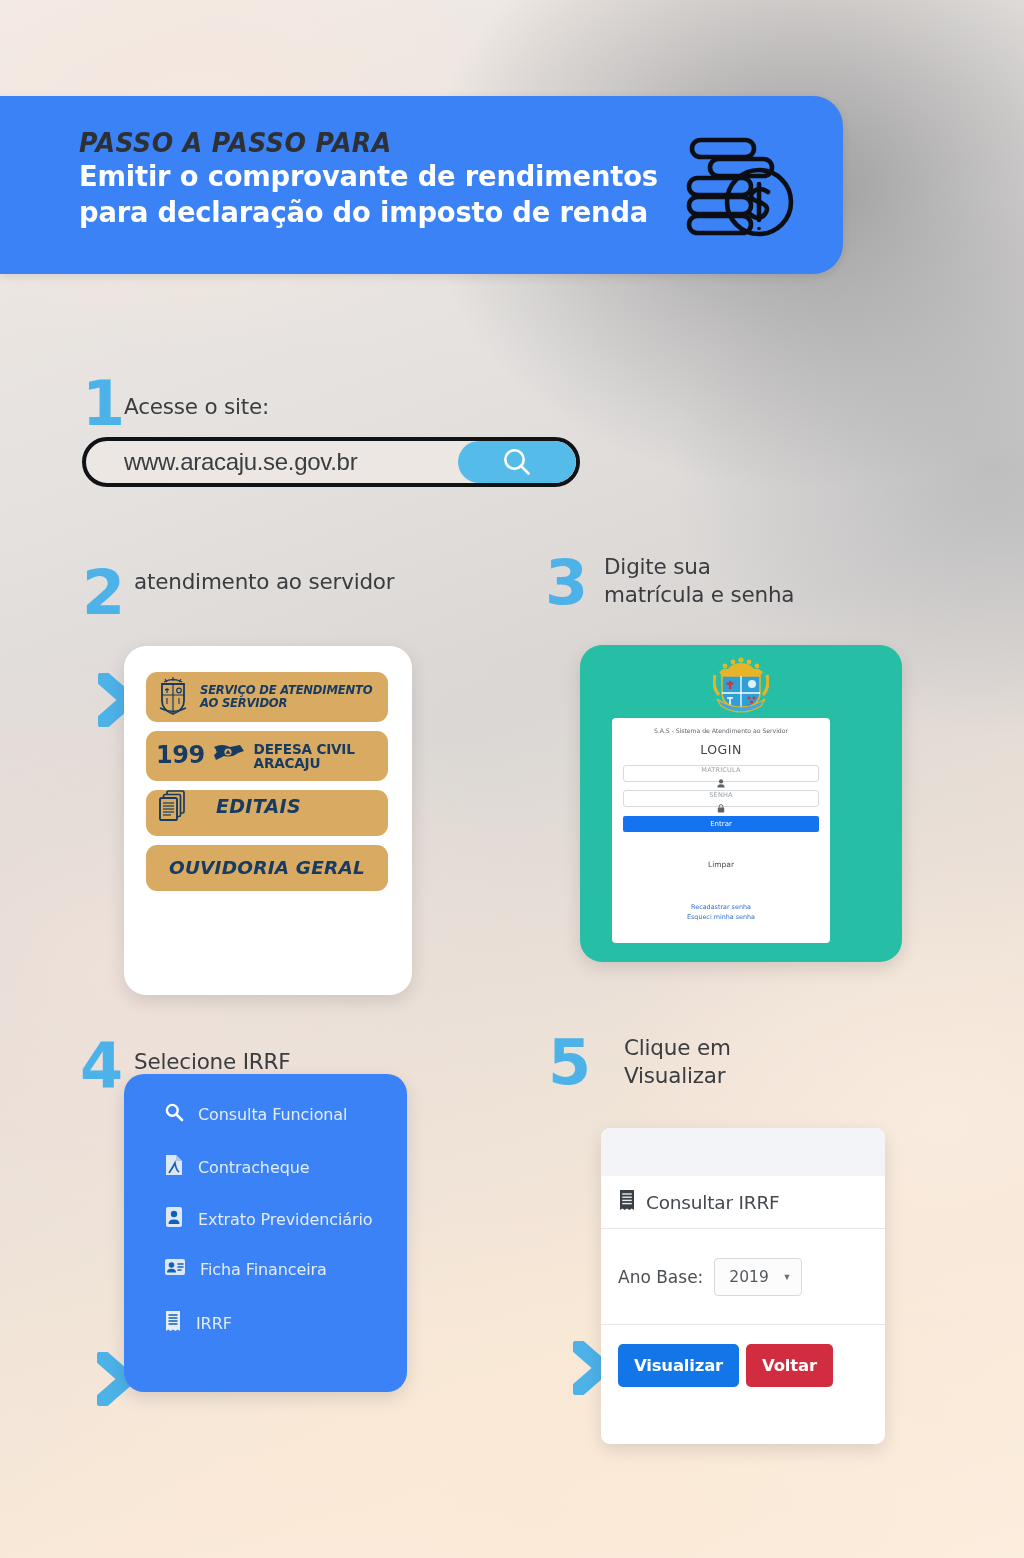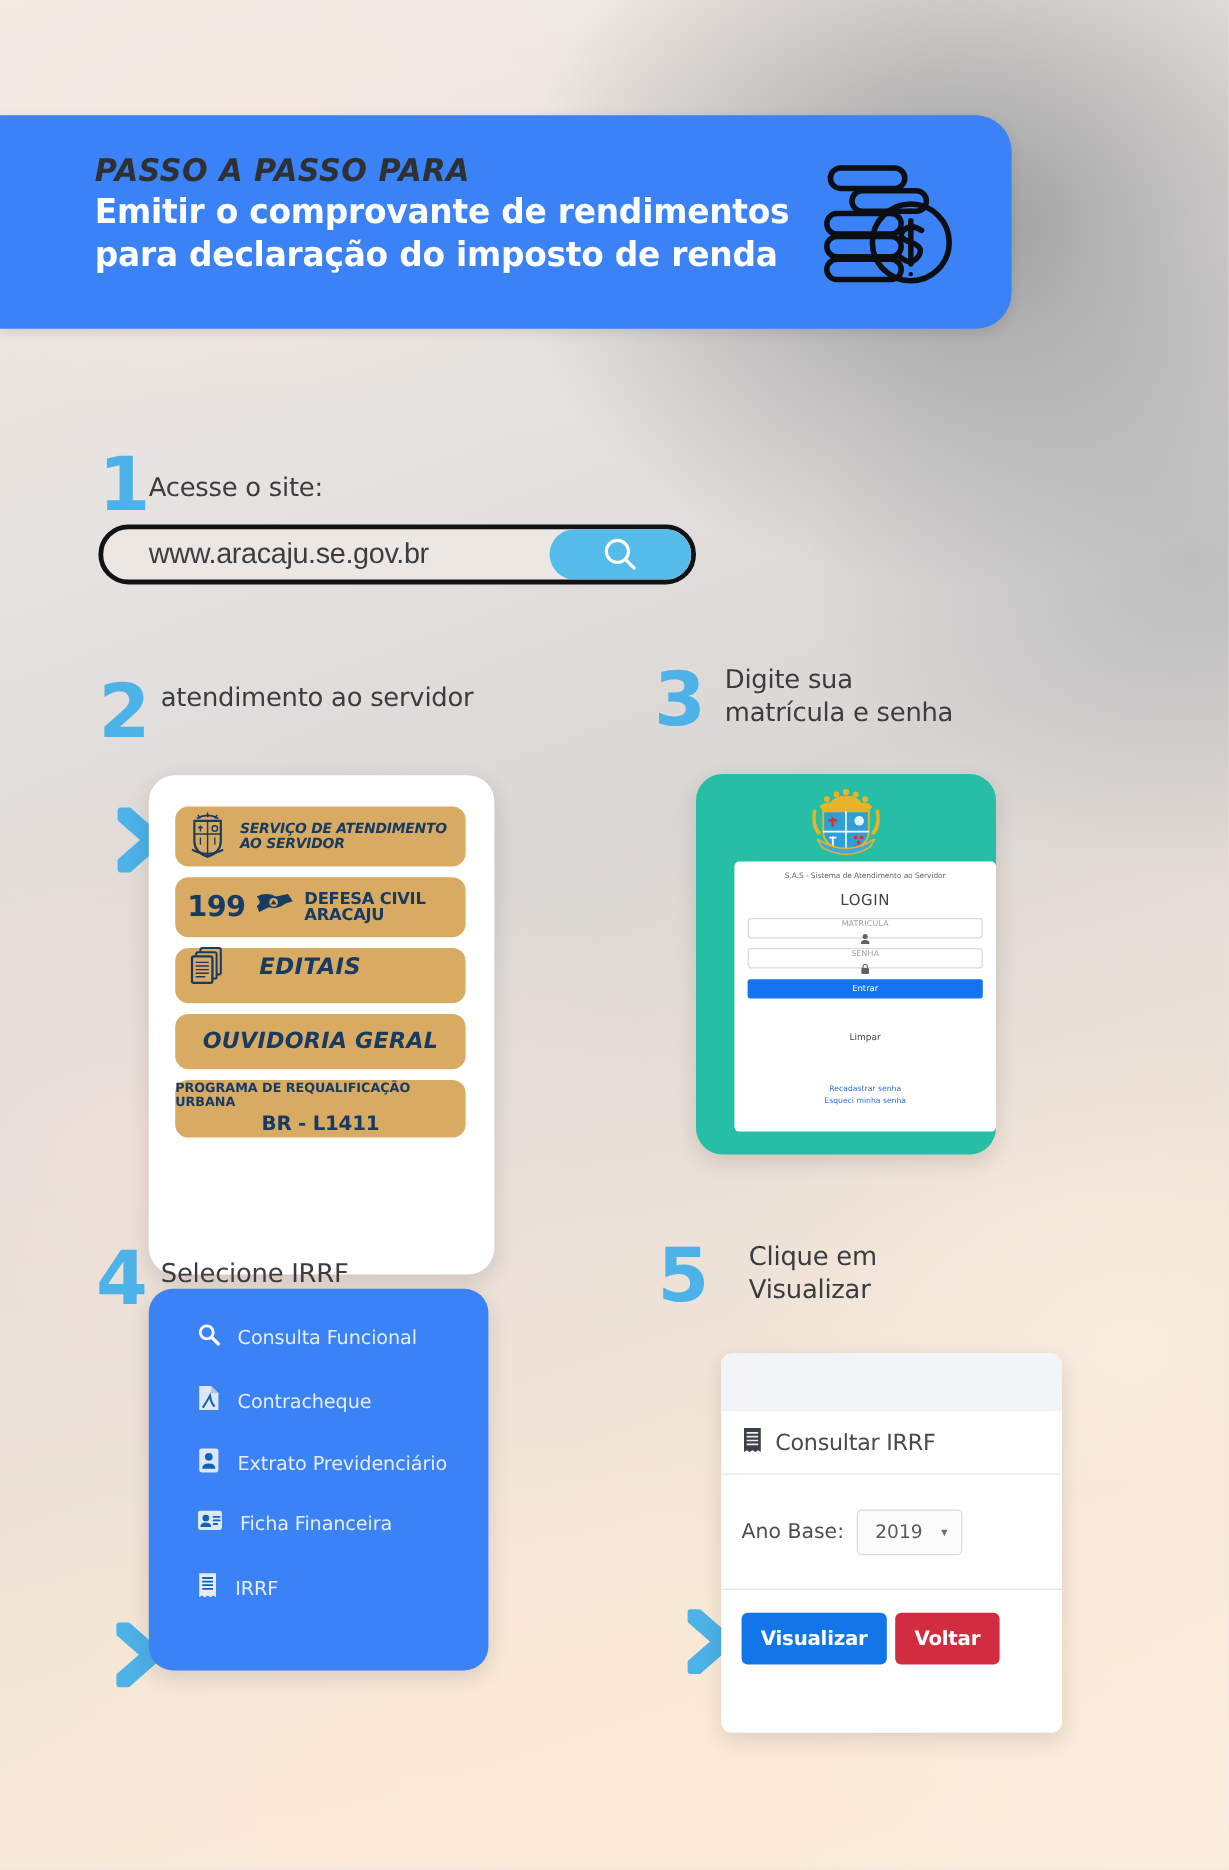--- a/index.html
+++ b/index.html
@@ -137,21 +137,21 @@
 
   
   .card-shadow { box-shadow: 0 6px 18px rgba(0,0,0,0.12); }
 
   
   #step2-card {
     position: absolute;
     left: 124px;
     top: 646px;
     width: 288px;
-    height: 416px;
+    height: 349px;
     background: #ffffff;
     border-radius: 22px;
   }
   .gold-item {
     position: absolute;
     left: 22px;
     width: 242px;
     background: #d9ab62;
     border-radius: 11px;
     box-sizing: border-box;
@@ -165,21 +165,21 @@
     color: #173b63;
     line-height: 1.13;
     letter-spacing: -0.2px;
   }
 
   
   #step3-card {
     position: absolute;
     left: 580px;
     top: 645px;
-    width: 250px;
+    width: 322px;
     height: 317px;
     background: #26bfa5;
     border-radius: 22px;
   }
   #crest-top {
     position: absolute;
     left: 50%;
     top: 8px;
     transform: translateX(-50%);
     width: 56px;
@@ -483,24 +483,20 @@
         </g>
       </svg>
     </span>
     <span class="gold-text" style="font-size:19px; margin-left:28px; letter-spacing:0.3px;">EDITAIS</span>
   </div>
 
   <div class="gold-item" style="top:199px; height:46px; justify-content:center;">
     <span class="gold-text" style="font-size:18.5px; letter-spacing:0.2px;">OUVIDORIA GERAL</span>
   </div>
 
-  <div class="gold-item" style="top:254px; height:48px; flex-direction:column; justify-content:center;">
-    <span class="gold-text" style="font-style:normal; font-size:10.6px; letter-spacing:0px;">PROGRAMA DE REQUALIFICAÇÃO URBANA</span>
-    <span class="gold-text" style="font-style:normal; font-size:16.5px; margin-top:2px;">BR - L1411</span>
-  </div>
 
 </div>
 
 <div class="step-num" style="left:545px; top:552px;">3</div>
 <div class="step-title" style="left:604px; top:553px;">
   <div>Digite sua</div>
   <div>matrícula e senha</div>
 </div>
 
 <div id="step3-card" class="card-shadow">

